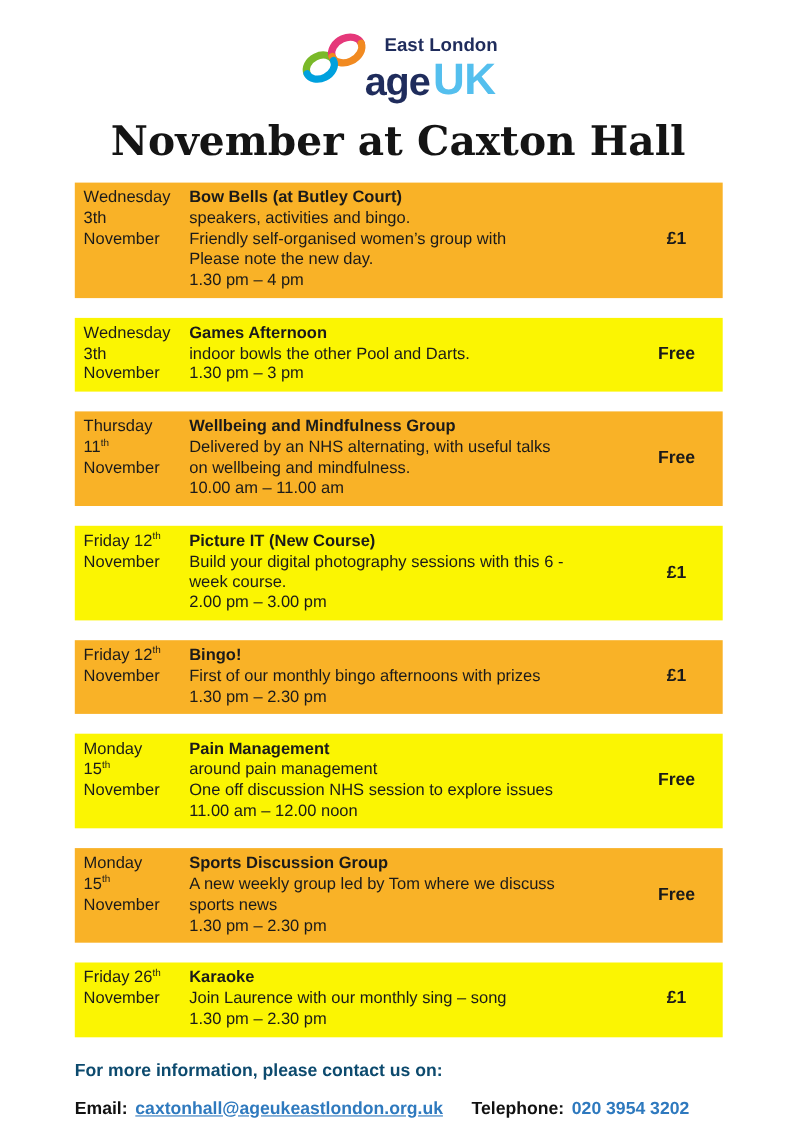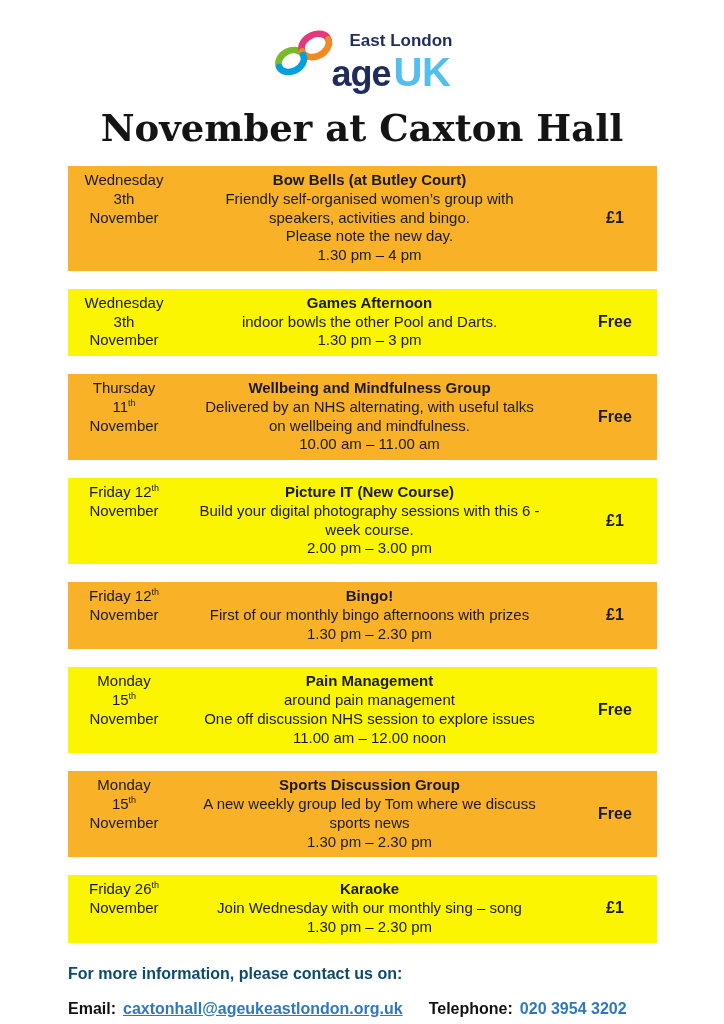--- a/index.html
+++ b/index.html
@@ -35,21 +35,21 @@
 
   
   h1.page-title {
     font-family: "DejaVu Serif", "Liberation Serif", serif;
     font-weight: 700; font-size: 37px; text-align: center;
     color: #141414; margin-top: 10px; margin-bottom: 16px;
     letter-spacing: 0px;
   }
 
   
-  .events { margin-left: 68px; width: 589px; text-align: center; }
+  .events { margin-left: 68px; width: 589px; }
   .event-row {
     display: flex; margin-bottom: 18px;
     font-size: 15px; line-height: 1.25;
     padding: 5px 0 6px 0;
   }
   .event-row.orange { background: #f9b227; }
   .event-row.yellow { background: #fbf502; }
   .date-col { width: 104px; padding-left: 8px; flex-shrink: 0; }
   .content-col { flex: 1; padding-right: 6px; }
   .price-col {
@@ -101,22 +101,22 @@
 
   <div class="events" id="events">
     <div class="event-row orange">
       <div class="date-col">
           <div>Wednesday</div>
           <div>3th</div>
           <div>November</div>
         </div>
       <div class="content-col">
         <div class="event-title">Bow Bells (at Butley Court)</div>
-      <div>Friendly self-organised women’s group with</div>
-          <div>speakers, activities and bingo.</div>
+      <div>speakers, activities and bingo.</div>
+          <div>Friendly self-organised women’s group with</div>
           <div>Please note the new day.</div>
           <div>1.30 pm – 4 pm</div>
         </div>
       <div class="price-col">£1</div>
     </div>
 
     <div class="event-row yellow">
       <div class="date-col">
           <div>Wednesday</div>
           <div>3th</div>
@@ -202,21 +202,21 @@
       <div class="price-col">Free</div>
     </div>
 
     <div class="event-row yellow">
       <div class="date-col">
           <div>Friday 26<sup class="ord">th</sup></div>
           <div>November</div>
         </div>
       <div class="content-col">
         <div class="event-title">Karaoke</div>
-      <div>Join Wednesday with our monthly sing – song</div>
+      <div>Join Laurence with our monthly sing – song</div>
           <div>1.30 pm – 2.30 pm</div>
         </div>
       <div class="price-col">£1</div>
     </div>
   </div>
 
   <div class="footer">
     <div class="footer-info">For more information, please contact us on:</div>
     <div class="footer-contact">
       <span class="email-label">Email:</span>

